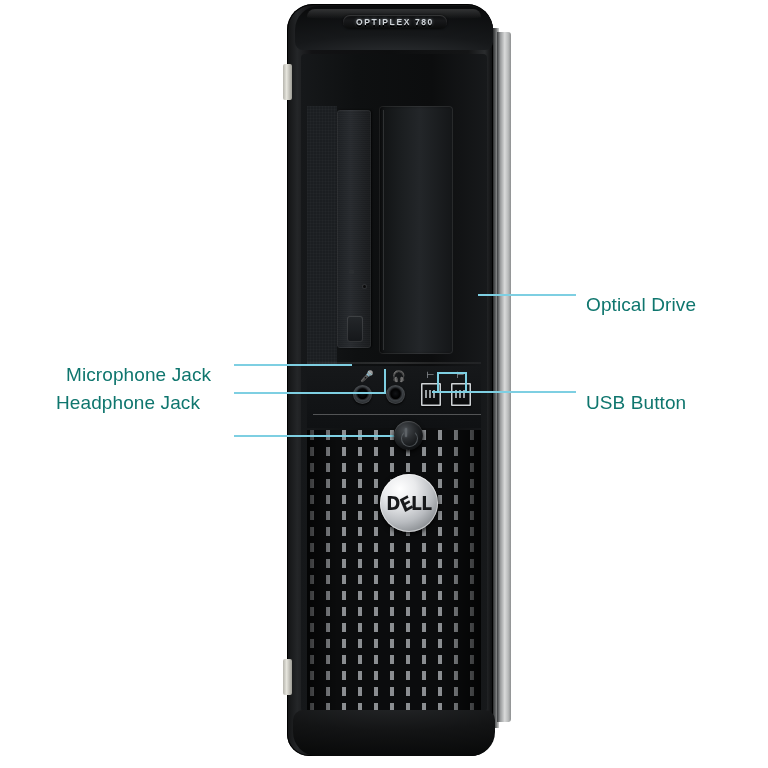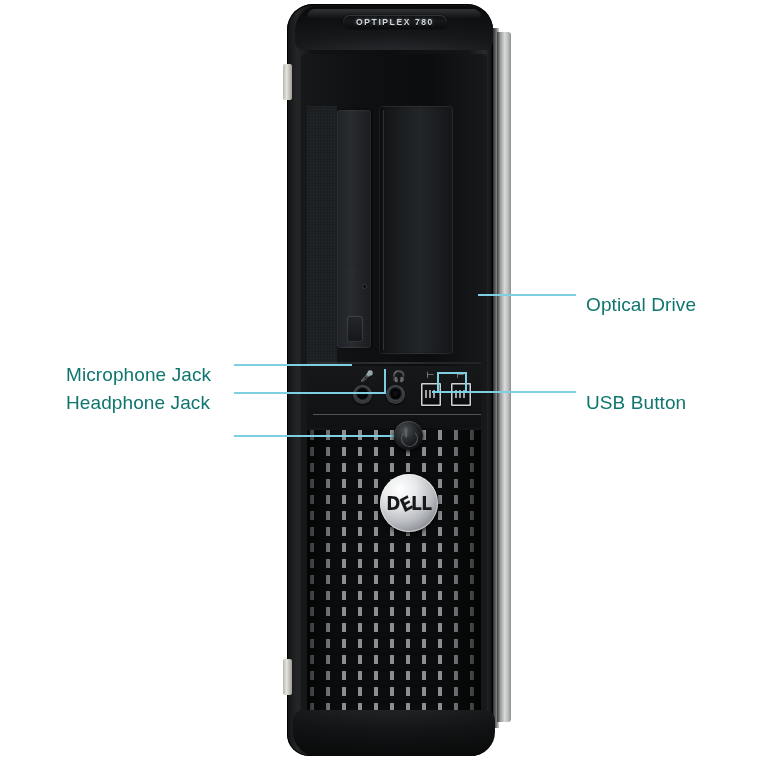--- a/index.html
+++ b/index.html
@@ -398,17 +398,17 @@
   <div class="leader v" style="left:437px;top:372px;height:21px;"></div>
   <div class="leader v" style="left:465px;top:372px;height:21px;"></div>
   <div class="leader h" style="left:437px;top:372px;width:30px;"></div>
   <div class="label right" style="left:586px;top:381px;">USB Button</div>
 
   <div class="leader h" style="left:234px;top:364px;width:118px;"></div>
   <div class="label left" style="left:66px;top:353px;">Microphone Jack</div>
 
   <div class="leader h" style="left:234px;top:392px;width:152px;"></div>
   <div class="leader v" style="left:384px;top:369px;height:25px;"></div>
-  <div class="label left" style="left:66px;top:381px;">Headphone Jack</div>
+  <div class="label left" style="left:56px;top:381px;">Headphone Jack</div>
 
   <div class="leader h" style="left:234px;top:435px;width:166px;"></div>
 
 </div>
 
 </body></html>

